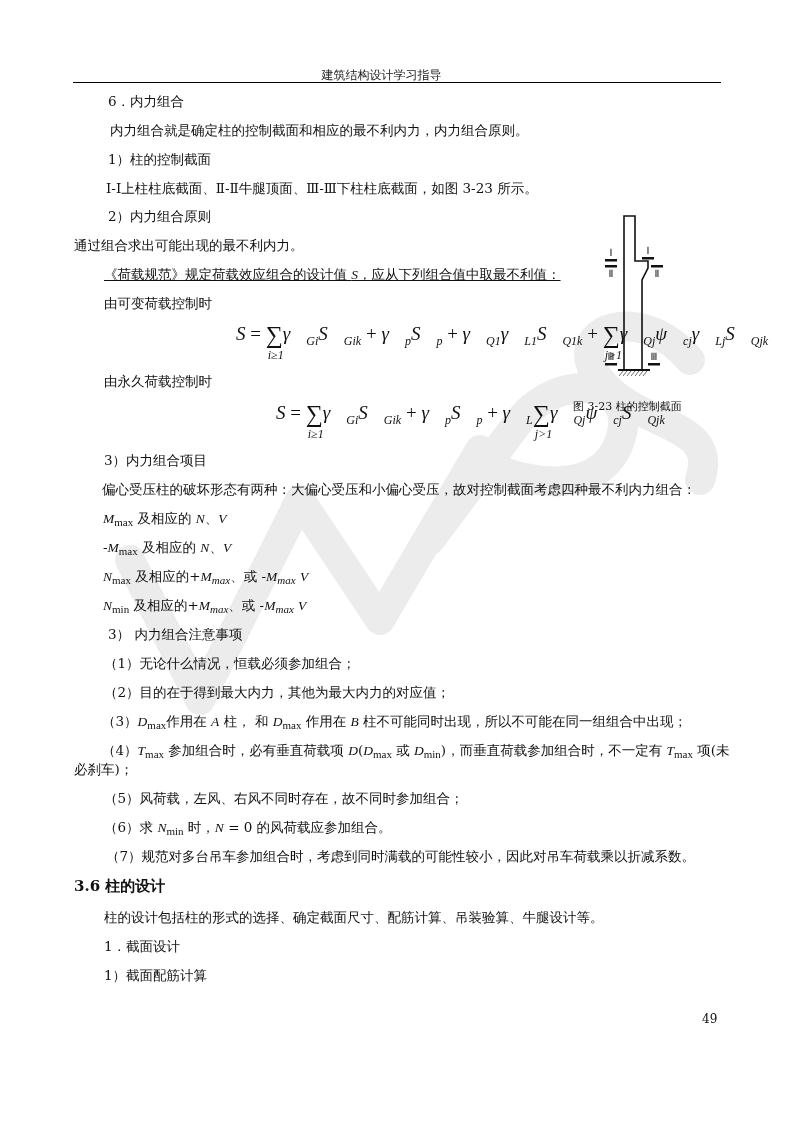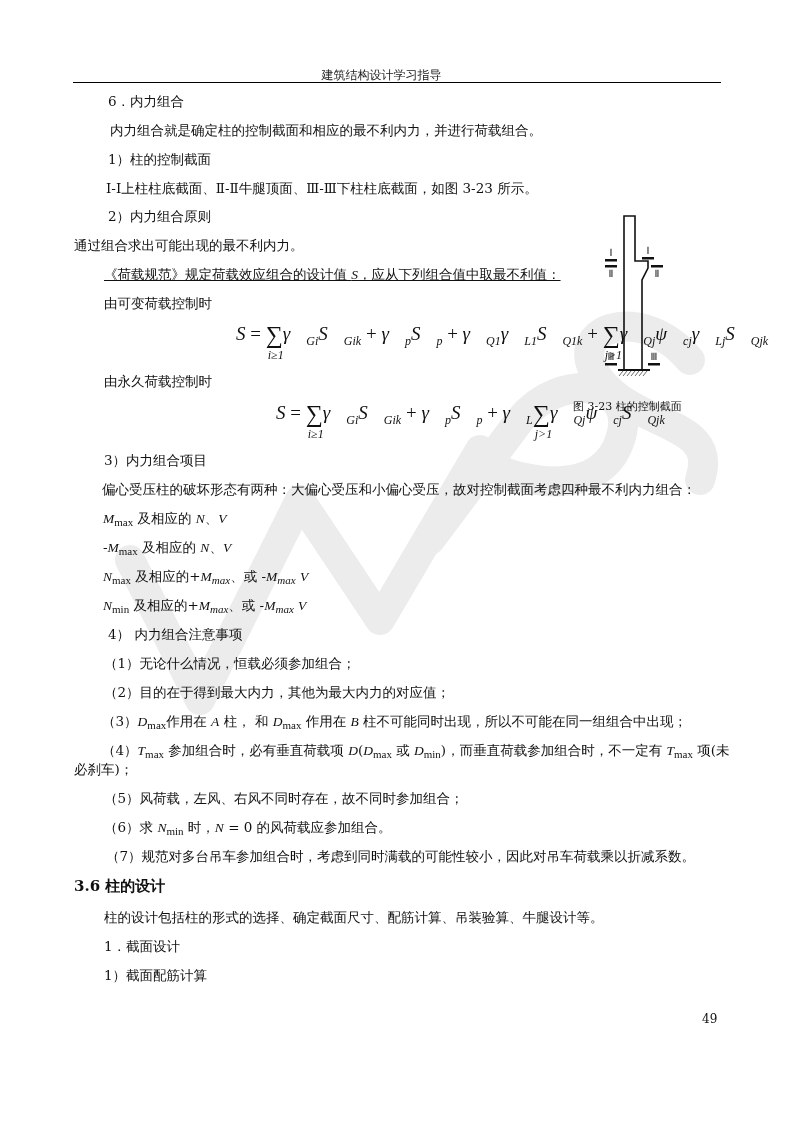--- a/index.html
+++ b/index.html
@@ -41,21 +41,21 @@
     <path d="M130 560 L200 700 L300 500 L380 620 L480 450"></path>
     <path d="M430 540 L520 420 C560 370 640 380 620 440 C600 500 520 480 500 470"></path>
     <path d="M690 360 C640 300 560 330 600 380 C640 430 720 420 700 480"></path>
   </g>
 </svg>
 
 <div class="header-title">建筑结构设计学习指导</div>
 <div class="header-rule"></div>
 
 <div class="line" style="left:108px;top:92px;">6．内力组合</div>
-<div class="line" style="left:110px;top:121px;">内力组合就是确定柱的控制截面和相应的最不利内力，并进行荷载组合。</div>
+<div class="line" style="left:110px;top:121px;">内力组合就是确定柱的控制截面和相应的最不利内力，内力组合原则。</div>
 <div class="line" style="left:108px;top:150px;">1）柱的控制截面</div>
 <div class="line" style="left:106px;top:179px;">Ⅰ-Ⅰ上柱柱底截面、Ⅱ-Ⅱ牛腿顶面、Ⅲ-Ⅲ下柱柱底截面，如图 3-23 所示。</div>
 <div class="line" style="left:108px;top:207px;">2）内力组合原则</div>
 <div class="line" style="left:74px;top:236px;">通过组合求出可能出现的最不利内力。</div>
 <div class="line" style="left:104px;top:265px;text-decoration:underline;"><span>《荷载规范》规定荷载效应组合的设计值 </span><span class="it">S</span><span>，应从下列组合值中取最不利值：</span></div>
 <div class="line" style="left:104px;top:294px;">由可变荷载控制时</div>
 
 <div class="formula" style="left:236px;top:322px;">
   S <span class="up">=</span> <span class="sum">∑<span class="lim">i≥1</span></span>γ<span class="s">Gi</span>S<span class="s">Gik</span> <span class="up">+</span> γ<span class="s">p</span>S<span class="s">p</span> <span class="up">+</span> γ<span class="s">Q1</span>γ<span class="s">L1</span>S<span class="s">Q1k</span> <span class="up">+</span> <span class="sum">∑<span class="lim">j&gt;1</span></span>γ<span class="s">Qj</span>ψ<span class="s">cj</span>γ<span class="s">Lj</span>S<span class="s">Qjk</span>
 </div>
@@ -100,21 +100,21 @@
 <div class="fig-caption">图 3-23 柱的控制截面</div>
 
 <div class="line" style="left:104px;top:451px;">3）内力组合项目</div>
 <div class="line" style="left:102px;top:480px;">偏心受压柱的破坏形态有两种：大偏心受压和小偏心受压，故对控制截面考虑四种最不利内力组合：</div>
 
 <div class="line" style="left:103px;top:509px;"><span class="it">M</span><span class="sub">max</span><span> 及相应的 </span><span class="it">N</span>、<span class="it">V</span></div>
 <div class="line" style="left:103px;top:538px;">-<span class="it">M</span><span class="sub">max</span><span> 及相应的 </span><span class="it">N</span>、<span class="it">V</span></div>
 <div class="line" style="left:103px;top:567px;"><span class="it">N</span><span class="sub">max</span><span> 及相应的+</span><span class="it">M</span><span class="sub it">max</span>、或 -<span class="it">M</span><span class="sub it">max</span> <span class="it">V</span></div>
 <div class="line" style="left:103px;top:596px;"><span class="it">N</span><span class="sub">min</span><span> 及相应的+</span><span class="it">M</span><span class="sub it">max</span>、或 -<span class="it">M</span><span class="sub it">max</span> <span class="it">V</span></div>
 
-<div class="line" style="left:108px;top:625px;">4） 内力组合注意事项</div>
+<div class="line" style="left:108px;top:625px;">3） 内力组合注意事项</div>
 <div class="line" style="left:104px;top:654px;">（1）无论什么情况，恒载必须参加组合；</div>
 <div class="line" style="left:104px;top:683px;">（2）目的在于得到最大内力，其他为最大内力的对应值；</div>
 <div class="line" style="left:102px;top:712px;">（3）<span class="it">D</span><span class="sub">max</span>作用在 <span class="it">A</span> 柱，&nbsp;和 <span class="it">D</span><span class="sub">max</span> 作用在 <span class="it">B</span> 柱不可能同时出现，所以不可能在同一组组合中出现；</div>
 <div class="line" style="left:102px;top:741px;">（4）<span class="it">T</span><span class="sub">max</span> 参加组合时，必有垂直荷载项 <span class="it">D</span>(<span class="it">D</span><span class="sub">max</span> 或 <span class="it">D</span><span class="sub">min</span>)，而垂直荷载参加组合时，不一定有 <span class="it">T</span><span class="sub">max</span> 项(未</div>
 <div class="line" style="left:74px;top:760px;">必刹车)；</div>
 <div class="line" style="left:104px;top:789px;">（5）风荷载，左风、右风不同时存在，故不同时参加组合；</div>
 <div class="line" style="left:104px;top:818px;">（6）求 <span class="it">N</span><span class="sub">min</span> 时，<span class="it">N</span> = 0 的风荷载应参加组合。</div>
 <div class="line" style="left:106px;top:847px;">（7）规范对多台吊车参加组合时，考虑到同时满载的可能性较小，因此对吊车荷载乘以折减系数。</div>
 
 <div class="line sec-title" style="left:74px;top:877px;">3.6 柱的设计</div>

